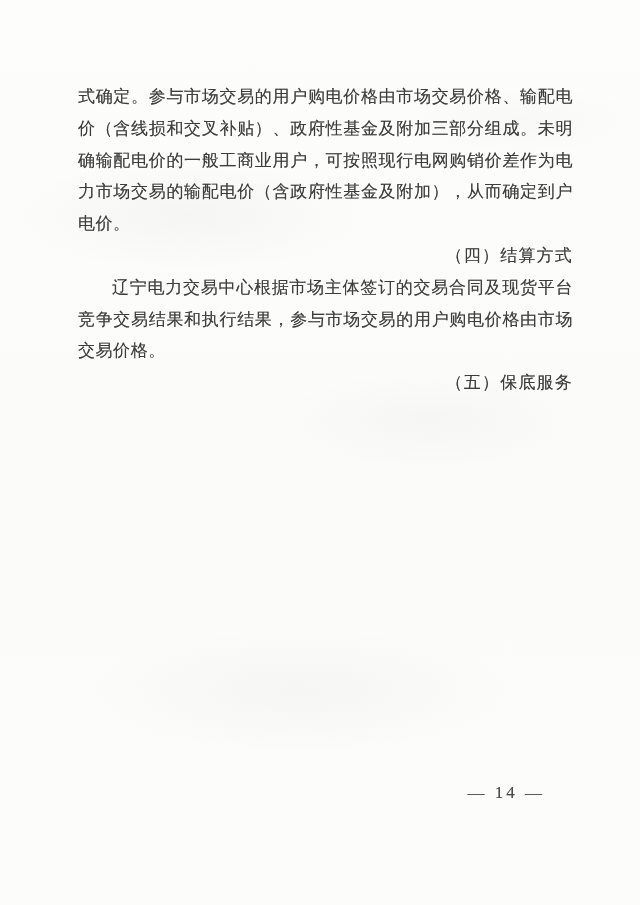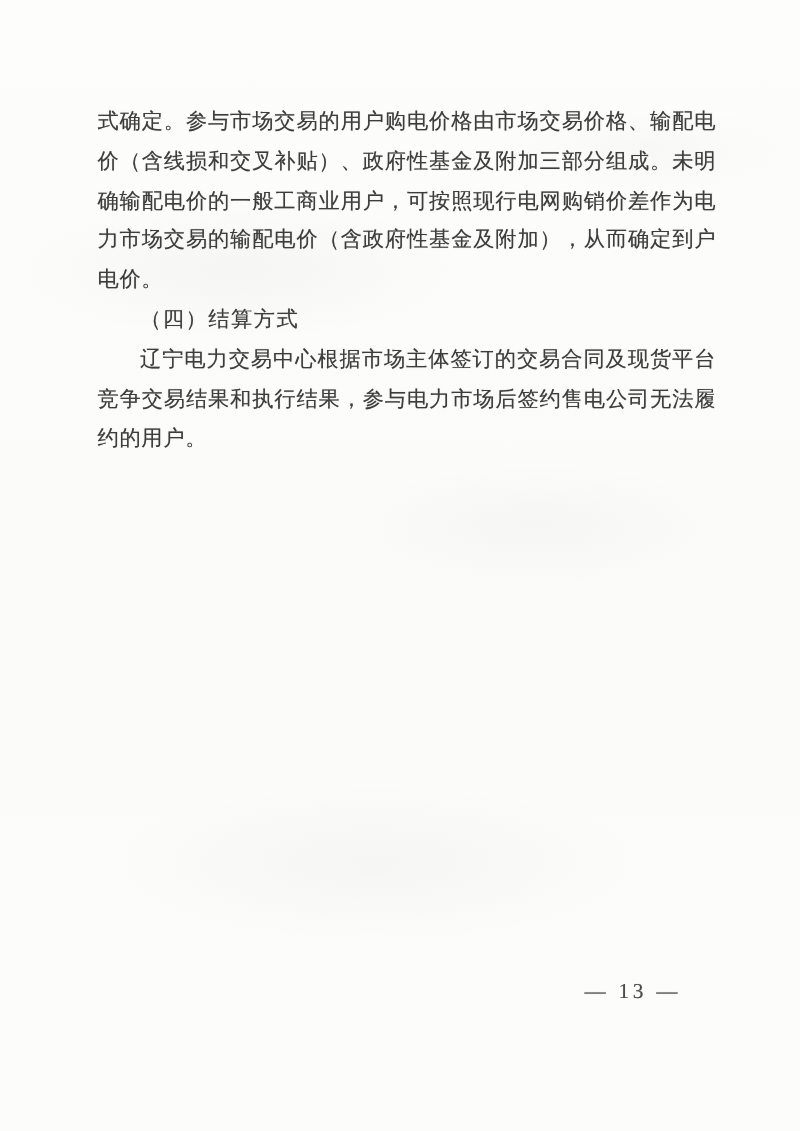--- a/index.html
+++ b/index.html
@@ -35,37 +35,38 @@
     letter-spacing: 0.55px;
     text-align: justify;
     text-indent: 2em;
     color: #3d3d3d;
     text-shadow: 0 0 0.6px rgba(70,70,70,0.55);
   }
   .para.body-continued {
     text-indent: 0;
   }
   .para.heading {
-    text-align: left;
+    text-align: right;
     letter-spacing: 1.2px;
   }
   .page-number {
     position: absolute;
     top: 783px;
     right: 95px;
     font-size: 17px;
     letter-spacing: 3px;
     color: #4a4a4a;
     text-shadow: 0 0 0.6px rgba(70,70,70,0.5);
     white-space: nowrap;
   }
 </style>
 </head>
 <body>
 
 <div class="sheet">
   <div class="text-block" id="paragraphs">
       <p class="para body-continued">式确定。参与市场交易的用户购电价格由市场交易价格、输配电价（含线损和交叉补贴）、政府性基金及附加三部分组成。未明确输配电价的一般工商业用户，可按照现行电网购销价差作为电力市场交易的输配电价（含政府性基金及附加），从而确定到户电价。</p>
       <p class="para heading">（四）结算方式</p>
-      <p class="para body">辽宁电力交易中心根据市场主体签订的交易合同及现货平台竞争交易结果和执行结果，参与电力市场后签约售电公司无法履约的用户。</p>
+      <p class="para body">辽宁电力交易中心根据市场主体签订的交易合同及现货平台竞争交易结果和执行结果，参与市场交易的用户购电价格由市场交易价格。</p>
+      <p class="para heading">（五）保底服务</p>
     </div>
-  <div class="page-number">— 13 —</div>
+  <div class="page-number">— 14 —</div>
 </div>
 
 </body></html>

